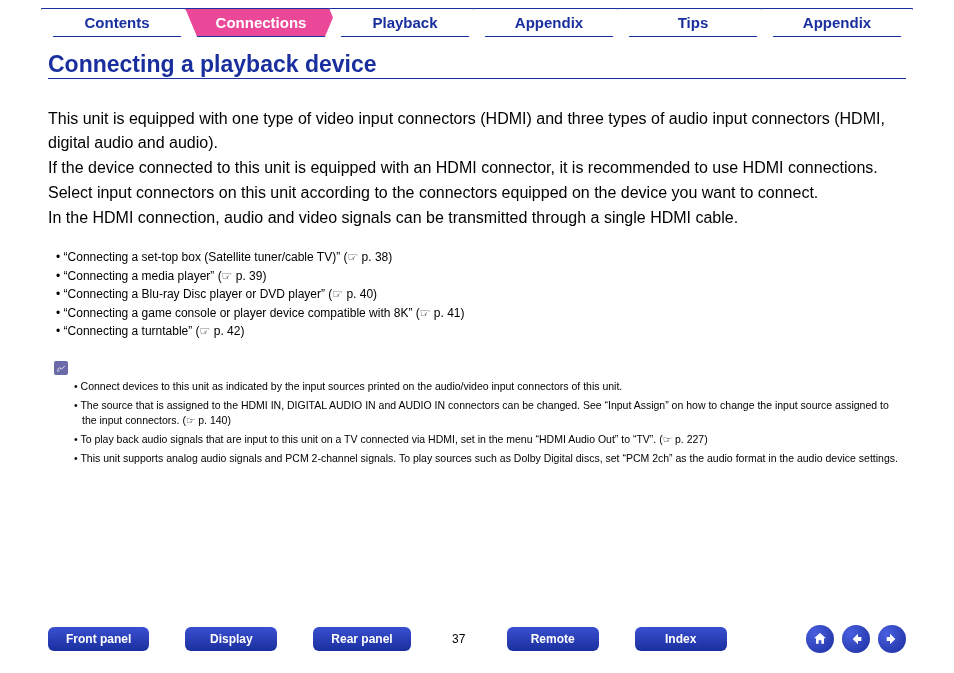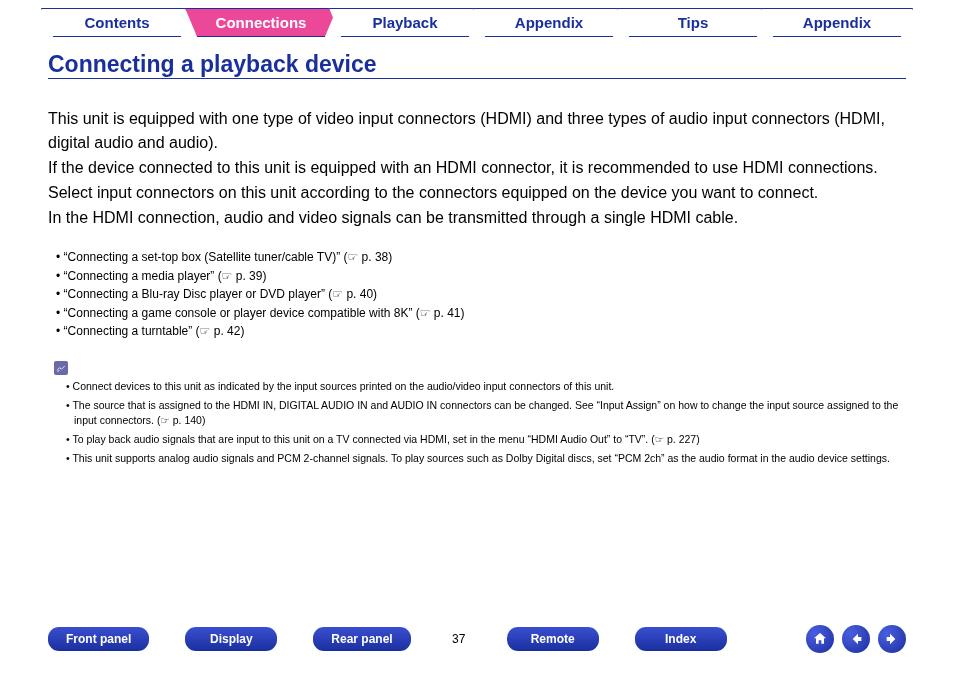--- a/index.html
+++ b/index.html
@@ -63,37 +63,37 @@
     display: flex; align-items:center; justify-content:center;
     margin: 6px 0 4px 6px;
   }
   .note-icon svg { width:10px; height:10px; }
   .note-list {
     margin: 2px 0 0 18px;
     font-size: 10.5px;
     line-height: 1.5;
     list-style: none;
   }
-  .note-list li { margin-bottom: 3px; padding-left: 0; text-indent: -8px; margin-left:8px;}
+  .note-list li { margin-bottom: 3px; padding-left: 0; text-indent: -8px; margin-left:16px;}
   .note-list li::before { content: "• "; }
   .bottom {
     position: absolute;
     bottom: 20px;
     left: 0; right: 0;
     padding: 0 48px;
     display: flex;
     align-items: center;
   }
   .btn {
     background: linear-gradient(#3a4fd0, #1a2f9e);
     color:#fff;
     font-size: 12px;
     font-weight: bold;
     padding: 5px 18px;
-    border-radius: 11px;
+    border-radius: 6px;
     cursor:pointer;
     margin-right: 36px;
     min-width: 92px;
     text-align:center;
   }
   .pagenum {
     font-size: 12px;
     margin-right: 36px;
     min-width: 24px;
     text-align:center;

